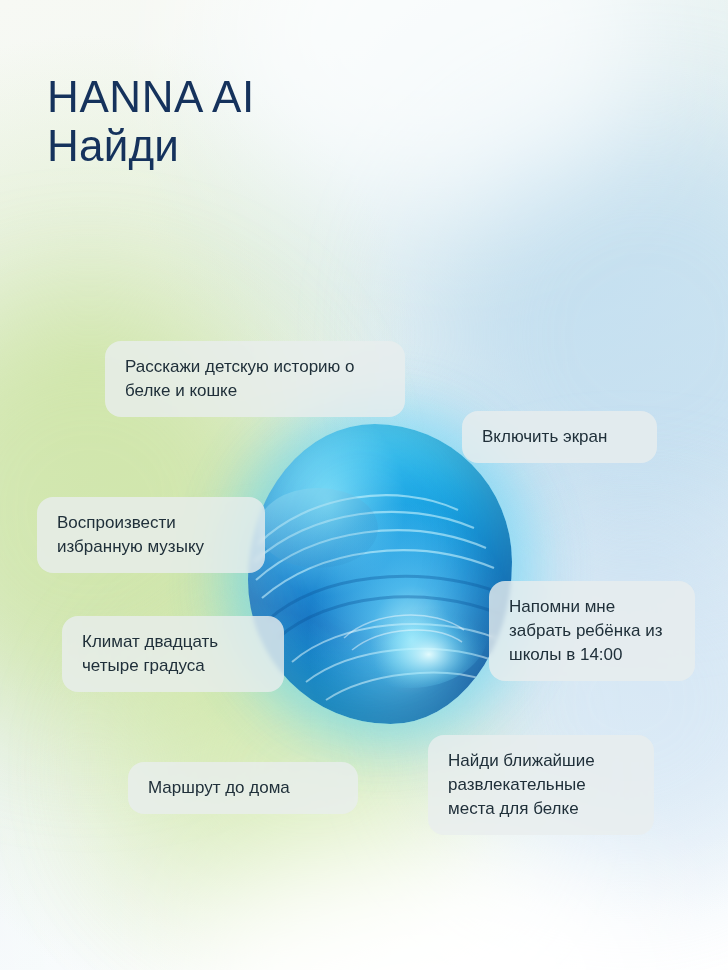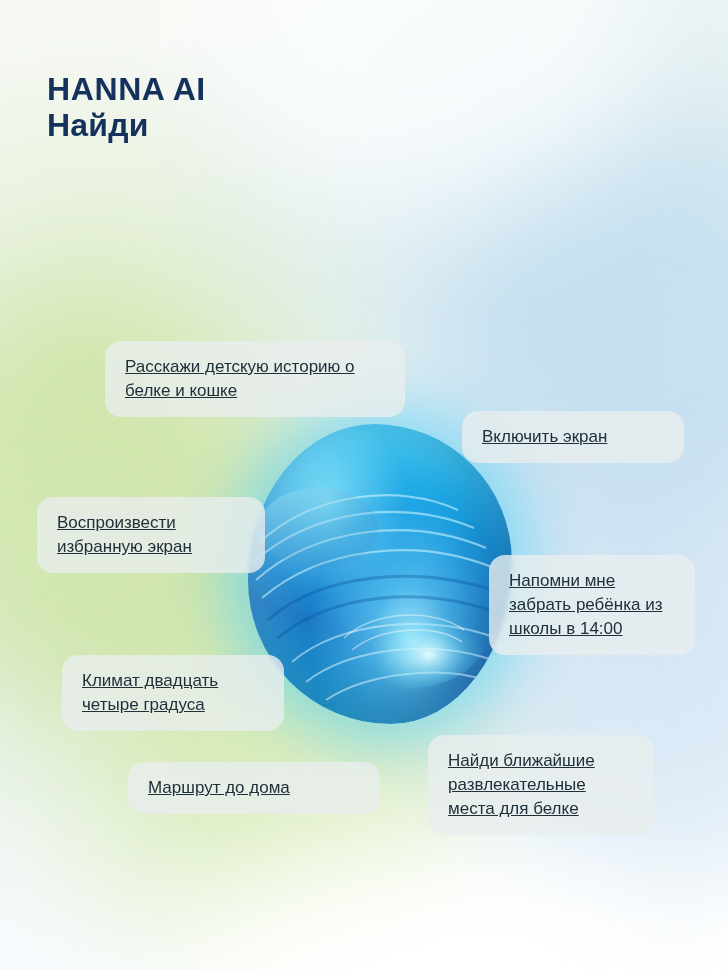--- a/index.html
+++ b/index.html
@@ -67,22 +67,22 @@
   }
 
   .headline {
     position: absolute;
     left: 47px;
     top: 72px;
     z-index: 6;
   }
   .headline-line {
     color: #15325c;
-    font-weight: bold;
-    font-size: 32px;
+    font-weight: normal;
+    font-size: 44px;
     line-height: 1.12;
     letter-spacing: 0.2px;
     white-space: nowrap;
   }
   .headline-line.brand {
     letter-spacing: 0.6px;
   }
 
   .orb-wrap {
     position: absolute;
@@ -127,29 +127,28 @@
     position: absolute;
     z-index: 5;
     background: rgba(232, 238, 238, 0.80);
     border-radius: 16px;
     color: #20303a;
     font-size: 17px;
     line-height: 1.42;
     padding: 14px 20px;
     box-sizing: border-box;
     backdrop-filter: blur(2px);
-    text-decoration: underline;
   }
 
   .bubble-story      { left: 105px; top: 341px; width: 300px; }
-  .bubble-screen     { left: 462px; top: 411px; width: 222px; }
+  .bubble-screen     { left: 462px; top: 411px; width: 195px; }
   .bubble-music      { left: 37px;  top: 497px; width: 228px; }
-  .bubble-reminder   { left: 489px; top: 555px; width: 206px; }
-  .bubble-climate    { left: 62px;  top: 655px; width: 222px; }
-  .bubble-route      { left: 128px; top: 762px; width: 252px; }
+  .bubble-reminder   { left: 489px; top: 581px; width: 206px; }
+  .bubble-climate    { left: 62px;  top: 616px; width: 222px; }
+  .bubble-route      { left: 128px; top: 762px; width: 230px; }
   .bubble-places     { left: 428px; top: 735px; width: 226px; }
 </style>
 </head>
 <body>
 
 <div class="poster">
 
   <div class="blob blob-green-left"></div>
   <div class="blob blob-green-bottom"></div>
   <div class="blob blob-blue-right"></div>
@@ -204,21 +203,21 @@
 
   <div class="bubble bubble-story">
     <span>Расскажи детскую историю о белке и кошке</span>
   </div>
 
   <div class="bubble bubble-screen">
     <span>Включить экран</span>
   </div>
 
   <div class="bubble bubble-music">
-    <span>Воспроизвести избранную экран</span>
+    <span>Воспроизвести избранную музыку</span>
   </div>
 
   <div class="bubble bubble-reminder">
     <span>Напомни мне забрать ребёнка из школы в 14:00</span>
   </div>
 
   <div class="bubble bubble-climate">
     <span>Климат двадцать четыре градуса</span>
   </div>
 

